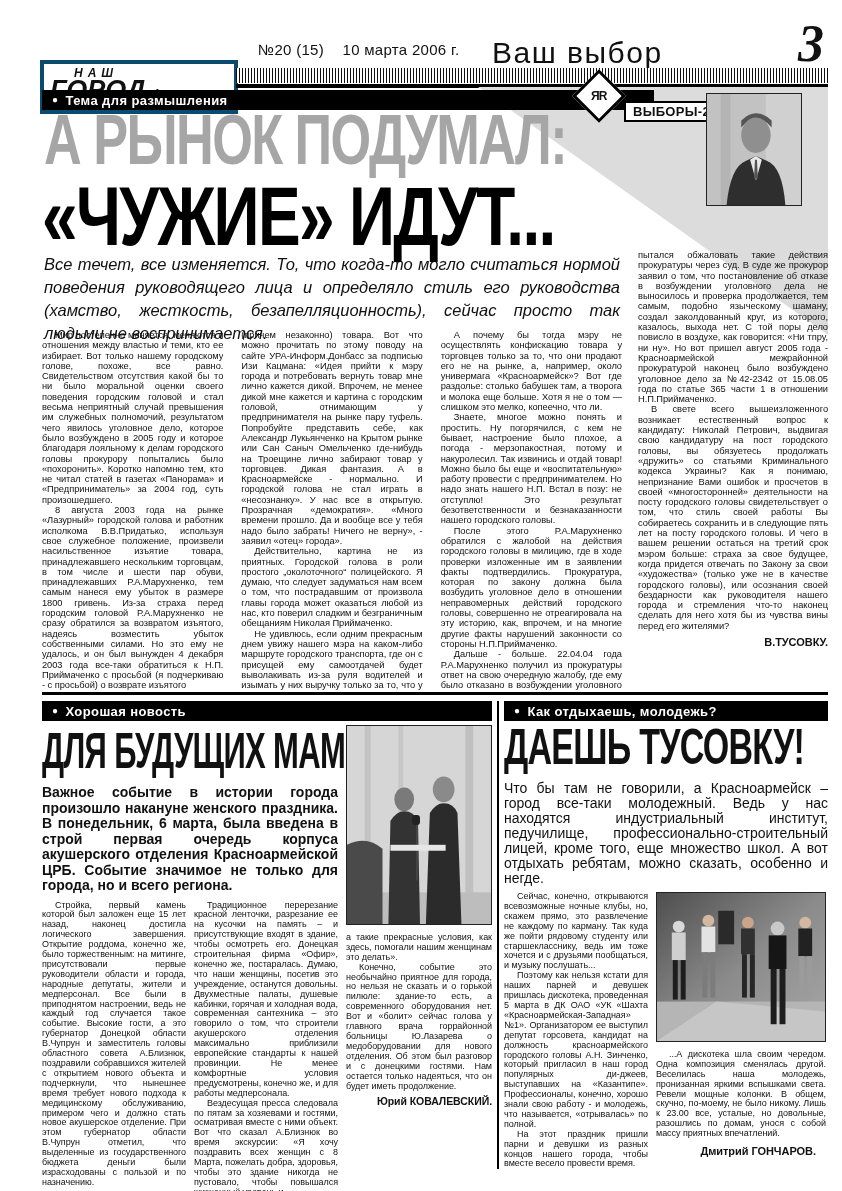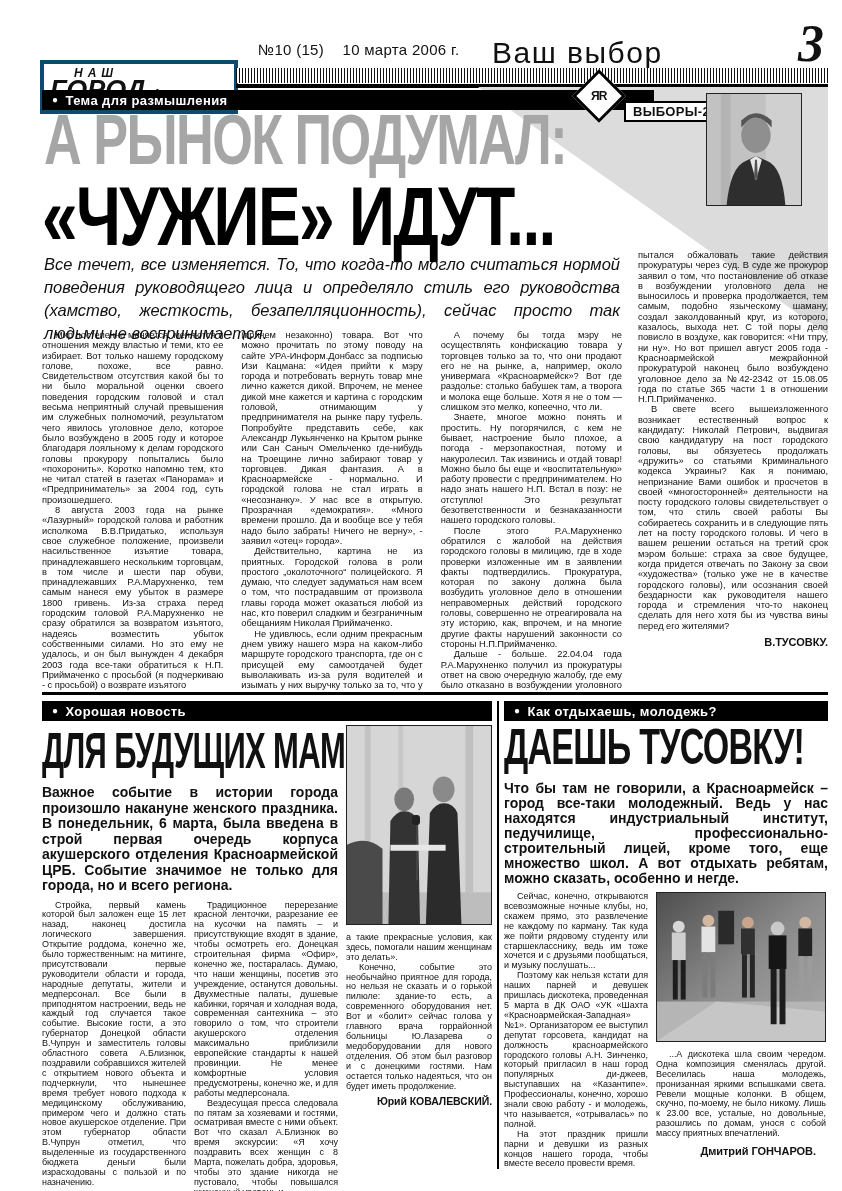--- a/index.html
+++ b/index.html
@@ -67,39 +67,39 @@
   .la-cols{display:flex;gap:8px;margin-top:7px;}
   .lacol{width:144px;height:300px;overflow:hidden;font-size:9px;line-height:9.9px;letter-spacing:-.05px;}
   .la-right{width:146px;font-size:9px;line-height:9.9px;letter-spacing:-.05px;}
   .photo-maternity{width:146px;height:200px;margin-bottom:5px;}
   .la-right .col3{overflow:hidden;max-height:230px;}
   .la-right .sig{font-size:10.5px;}
 
   .right-article{position:absolute;left:504px;top:701px;width:324px;height:486px;}
   .hl-right{font-size:46px;line-height:.95;height:50px;margin-top:3px;text-align:right;}
   .hl-right span{transform:scale(0.74,1.08);letter-spacing:-1px;}
-  .lede-right{font-size:14px;line-height:15px;font-weight:bold;text-align:justify;margin-top:7px;}
+  .lede-right{font-size:14px;line-height:15px;font-weight:normal;text-align:justify;margin-top:7px;}
   .ra-cols{display:flex;gap:8px;margin-top:6px;}
   .racol1{width:144px;height:312px;overflow:hidden;font-size:9px;line-height:9.9px;letter-spacing:-.05px;}
   .racol2{width:170px;font-size:9px;line-height:9.9px;letter-spacing:-.05px;}
   .photo-disco{width:170px;height:150px;margin-bottom:5px;}
   .racol2 .col2t{overflow:hidden;max-height:130px;}
   .racol2 .sig{font-size:11px;margin-top:8px;padding-right:10px;}
 </style>
 </head>
 <body>
 
 <div class="page">
 
   <div class="logo-box">
     <div class="logo-top">НАШ</div>
     <div class="logo-main"><span>ГОРОД</span><span class="logo-suffix">о'к</span></div>
   </div>
   <div class="issue-line">
-    <span>№10 (15)</span>
+    <span>№20 (15)</span>
     <span>10 марта 2006 г.</span>
   </div>
   <div class="rubric">Ваш выбор</div>
   <div class="page-num">3</div>
   <div class="barcode"></div>
   <div class="header-rule"></div>
 
   <div class="main-article">
     <div class="gray-tri"></div>
 

